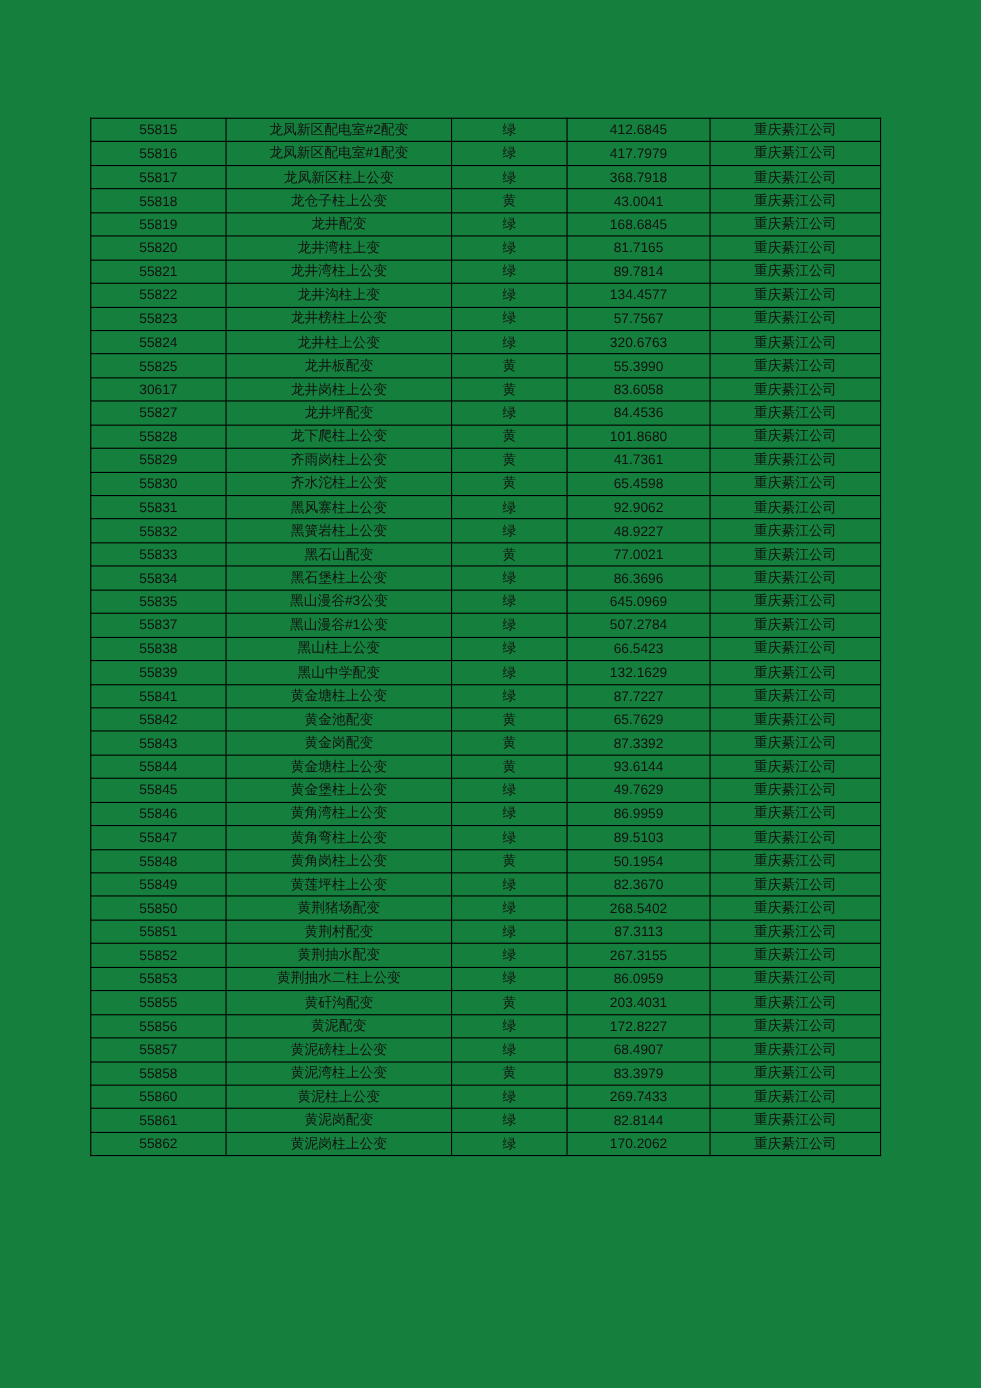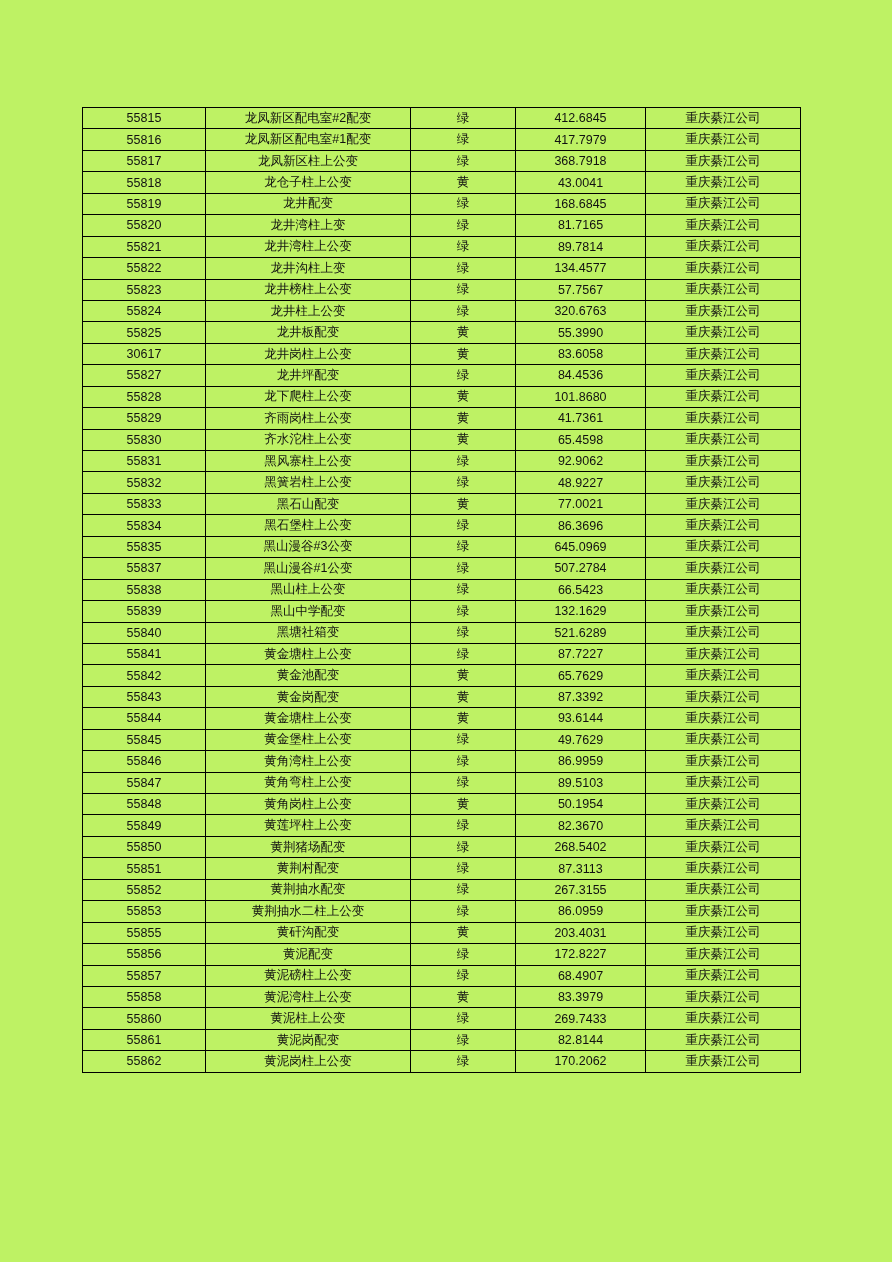--- a/index.html
+++ b/index.html
@@ -5,21 +5,21 @@
   html, body {
     margin: 0;
     padding: 0;
     background: #f5f5f5;
     font-family: "Liberation Sans", "DejaVu Sans", sans-serif;
   }
   .page {
     position: relative;
     width: 892px;
     height: 1262px;
-    background: #bef264;
+    background: #15803d;
     overflow: hidden;
   }
   table.data-table {
     position: absolute;
     left: 82px;
     top: 107px;
     border-collapse: collapse;
     table-layout: fixed;
     width: 718px;
   }
@@ -215,27 +215,20 @@
           <td>重庆綦江公司</td>
         </tr>
         <tr>
           <td>55839</td>
           <td>黑山中学配变</td>
           <td>绿</td>
           <td>132.1629</td>
           <td>重庆綦江公司</td>
         </tr>
         <tr>
-          <td>55840</td>
-          <td>黑塘社箱变</td>
-          <td>绿</td>
-          <td>521.6289</td>
-          <td>重庆綦江公司</td>
-        </tr>
-        <tr>
           <td>55841</td>
           <td>黄金塘柱上公变</td>
           <td>绿</td>
           <td>87.7227</td>
           <td>重庆綦江公司</td>
         </tr>
         <tr>
           <td>55842</td>
           <td>黄金池配变</td>
           <td>黄</td>

